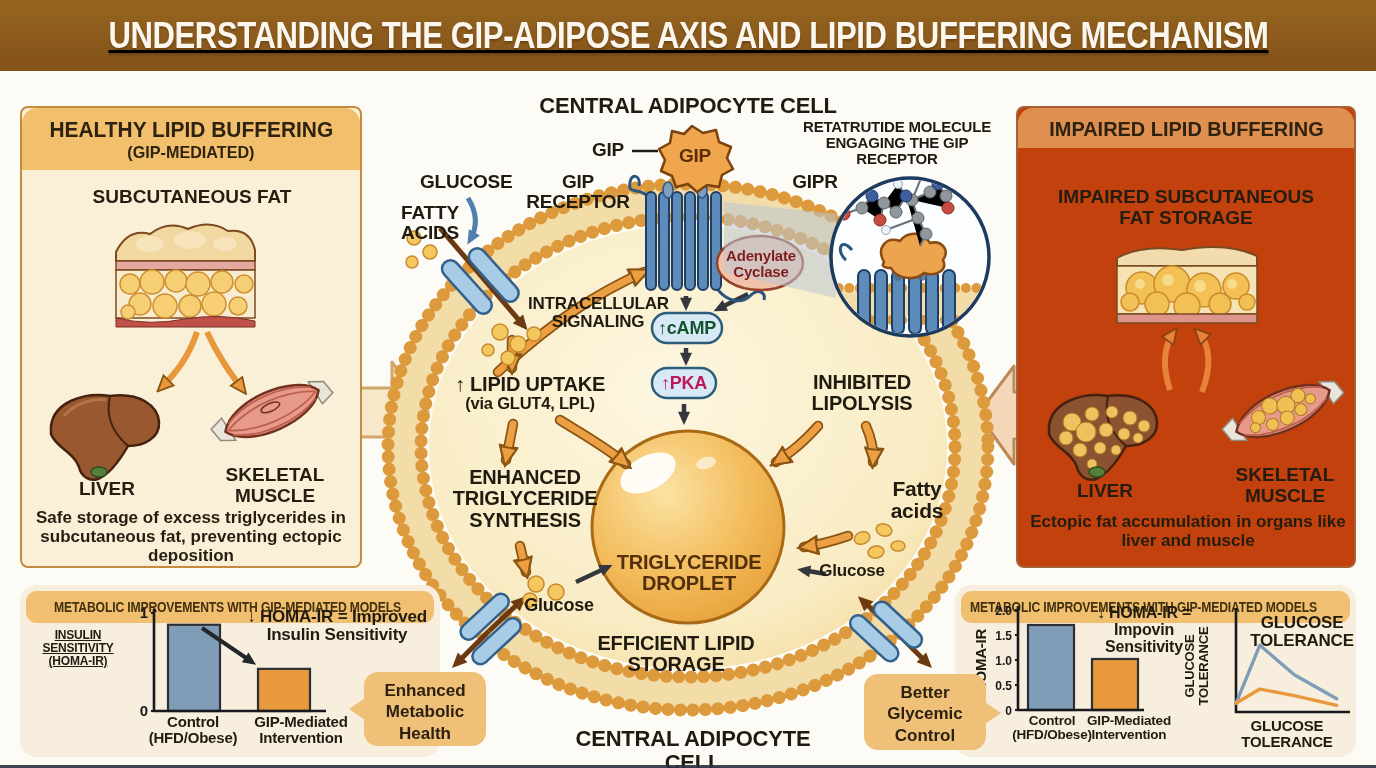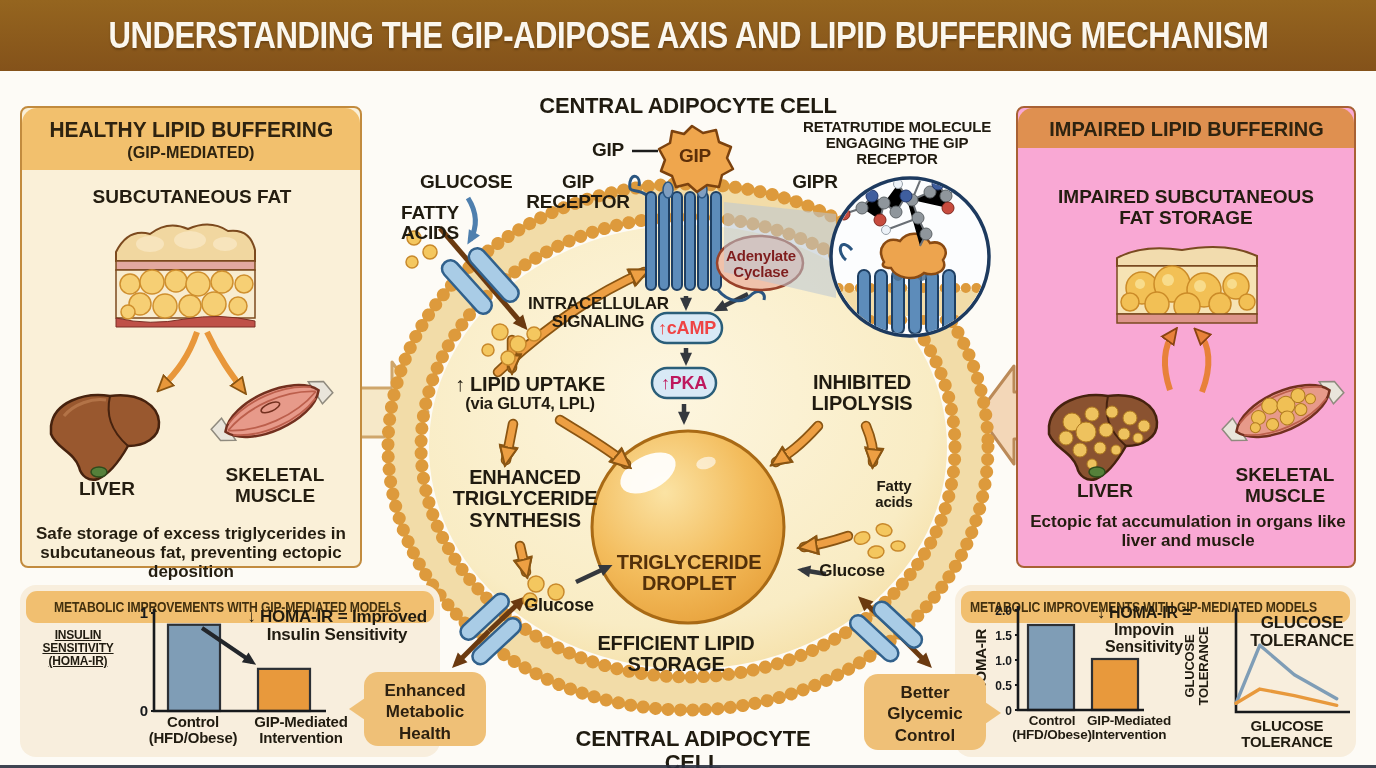--- a/index.html
+++ b/index.html
@@ -1,25 +1,25 @@
 <!DOCTYPE html>
 <html><head>
 <meta charset="utf-8">
 <style>
   html,body{margin:0;padding:0;background:#ffffff;}
   .stage{position:relative;width:1376px;height:768px;overflow:hidden;background:#fdfbf6;
          font-family:"Liberation Sans", sans-serif;}
   .titlebar{position:absolute;left:0;top:0;width:1376px;height:71px;z-index:2;
-            background:linear-gradient(#95651f,#84521a);display:flex;align-items:center;justify-content:center;}
+            background:linear-gradient(#95651f,#84521a);display:flex;align-items:center;justify-content:center;text-decoration:underline;}
   .titlebar .t{color:#fbf7ee;font-size:37px;font-weight:800;white-space:nowrap;letter-spacing:-0.5px;
                transform:scaleX(.84);text-shadow:0 2px 2px rgba(40,20,0,.3);}
   .mainsvg{position:absolute;left:0;top:0;z-index:1;}
   .panel{position:absolute;z-index:2;border-radius:8px;box-sizing:border-box;}
   .panel.left{left:20px;top:106px;width:342px;height:462px;background:#faf0d8;border:2.5px solid #c28b3e;}
-  .panel.right{left:1016px;top:106px;width:340px;height:462px;background:#f9a8d4;border:2.5px solid #a86134;}
+  .panel.right{left:1016px;top:106px;width:340px;height:462px;background:#c2410c;border:2.5px solid #a86134;}
   .phead{border-radius:15px 15px 0 0;text-align:center;padding:9px 0 7px 0;}
   .phead.h1{background:#f2c06d;}
   .phead.h2{background:#df9050;}
   .phead .pt{font-size:22px;font-weight:800;color:#2e2310;display:inline-block;transform:scaleX(.95);white-space:nowrap;}
   .phead .ps{font-size:17px;font-weight:800;color:#2e2310;display:inline-block;transform:scaleX(.95);white-space:nowrap;}
   .bpanel{position:absolute;z-index:2;background:#f8eedd;border-radius:16px;}
   .bpanel .hdrbar{position:absolute;left:6px;top:6px;right:6px;height:32px;background:#f1bf70;border-radius:11px;
                   display:flex;align-items:center;justify-content:flex-end;}
   .hdrbar .cond{font-size:14.5px;font-weight:800;color:#42300e;white-space:nowrap;transform:scaleX(.84);letter-spacing:-0.2px;}
   .lbl{position:absolute;font-weight:800;color:#201b10;text-align:center;line-height:1.07;z-index:3;letter-spacing:-0.2px;}
@@ -239,40 +239,40 @@
   <div class="lbl" style="left:782px;top:172px;width:66px;font-size:19px;text-align:center;">GIPR</div>
   <div class="lbl" style="left:374px;top:203px;width:112px;font-size:19px;">FATTY ACIDS</div>
   <div class="lbl" style="left:716px;top:248px;width:90px;font-size:15px;color:#7f1d1d;">
     <div>Adenylate</div>
       <div>Cyclase</div>
   </div>
   <div class="lbl" style="left:528px;top:295px;width:140px;font-size:17px;">
     <div>INTRACELLULAR</div>
       <div>SIGNALING</div>
   </div>
-  <div class="lbl" style="left:650px;top:319px;width:74px;font-size:18px;color:#ef4444;">↑cAMP</div>
+  <div class="lbl" style="left:650px;top:319px;width:74px;font-size:18px;color:#14532d;">↑cAMP</div>
   <div class="lbl" style="left:648px;top:374px;width:72px;font-size:18px;color:#be185d;">↑PKA</div>
   <div class="lbl" style="left:446px;top:374px;width:168px;font-size:20px;">
     <div>↑ LIPID UPTAKE</div>
     <div class="sub" style="font-size:16.5px;">(via GLUT4, LPL)</div>
   </div>
   <div class="lbl" style="left:440px;top:467px;width:170px;font-size:20px;">
     <div>ENHANCED</div>
       <div>TRIGLYCERIDE</div>
       <div>SYNTHESIS</div>
   </div>
   <div class="lbl" style="left:600px;top:552px;width:178px;font-size:20px;color:#53300a;">
     <div>TRIGLYCERIDE</div>
       <div>DROPLET</div>
   </div>
   <div class="lbl" style="left:804px;top:372px;width:116px;font-size:20px;">
     <div>INHIBITED</div>
       <div>LIPOLYSIS</div>
   </div>
-  <div class="lbl" style="left:856px;top:478px;width:76px;font-size:15px;">
+  <div class="lbl" style="left:879px;top:478px;width:76px;font-size:21px;">
     <div>Fatty</div>
       <div>acids</div>
   </div>
   <div class="lbl" style="left:812px;top:562px;width:80px;font-size:17px;">Glucose</div>
   <div class="lbl" style="left:516px;top:596px;width:86px;font-size:18px;">Glucose</div>
   <div class="lbl" style="left:576px;top:633px;width:200px;font-size:20px;">
     <div>EFFICIENT LIPID</div>
       <div>STORAGE</div>
   </div>
   <div class="lbl" style="left:548px;top:727px;width:290px;font-size:22px;">CENTRAL ADIPOCYTE CELL</div>
@@ -335,21 +335,21 @@
         <path d="M17,55 C45,41 85,41 113,55" fill="none" stroke="#bc5f4c" stroke-width="1.8"></path>
         <path d="M17,55 C45,69 85,69 113,55" fill="none" stroke="#bc5f4c" stroke-width="1.8"></path>
         <ellipse cx="65" cy="51" rx="10" ry="4" fill="none" stroke="#73301f" stroke-width="1.5"></ellipse>
       </g>
     </svg>
     <div class="inpanel" style="left:40px;top:370px;width:90px;font-size:19px;">LIVER</div>
     <div class="inpanel" style="left:198px;top:356px;width:110px;font-size:19px;">
       <div>SKELETAL</div>
         <div>MUSCLE</div>
     </div>
-    <div class="inpanel" style="left:10px;top:400px;width:318px;font-size:17px;margin-top:16px;">Safe storage of excess triglycerides in subcutaneous fat, preventing ectopic deposition</div>
+    <div class="inpanel" style="left:10px;top:400px;width:318px;font-size:17px;">Safe storage of excess triglycerides in subcutaneous fat, preventing ectopic deposition</div>
   </div>
 
   <div class="panel right">
     <div class="phead h2">
       <div><span class="pt" style="font-size:21px;">IMPAIRED LIPID BUFFERING</span></div>
     </div>
     <div class="inpanel" style="left:18px;top:78px;width:300px;font-size:19px;">
       <div>IMPAIRED SUBCUTANEOUS</div>
         <div>FAT STORAGE</div>
     </div>

